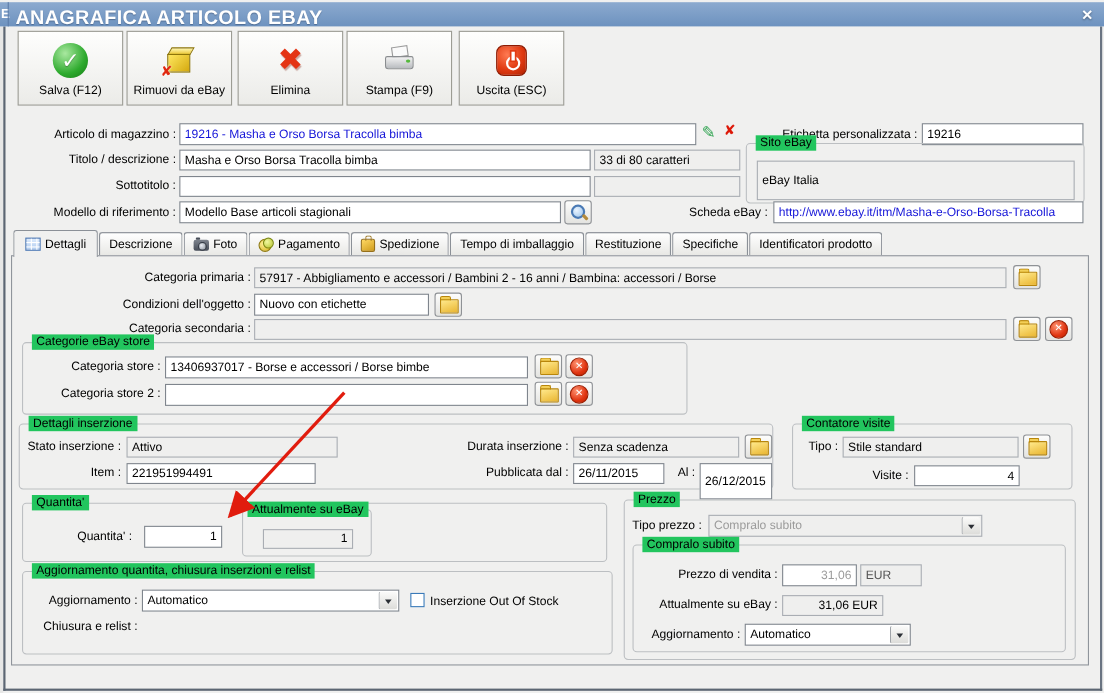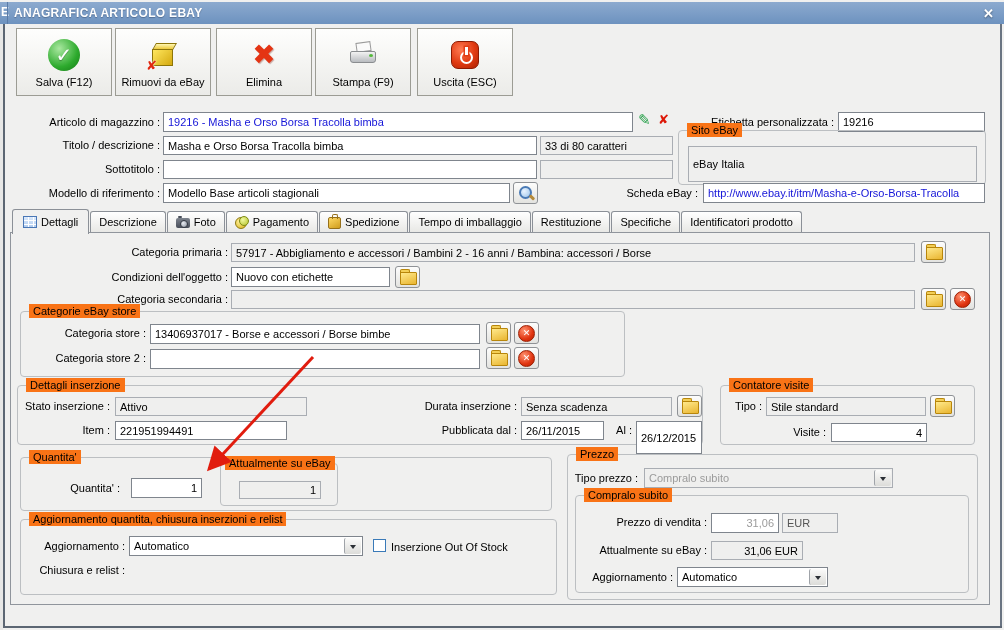--- a/index.html
+++ b/index.html
@@ -10,21 +10,21 @@
   .sliver { position:absolute; left:0; top:24px; width:3px; height:606px; background:#e7e7e6; }
   .frame-l { position:absolute; left:3px; top:24px; width:2px; height:604px; background:#5c6673; }
   .frame-r { position:absolute; left:1000px; top:24px; width:2px; height:604px; background:#6a7482; }
   .frame-b { position:absolute; left:3px; top:626px; width:999px; height:2px; background:#5c6673; }
 
   
   .titlebar { position:absolute; left:0; top:2px; width:1004px; height:22px;
     background:linear-gradient(#8caacf,#6d92bf); display:flex; align-items:center; }
   .titlebar .seam { position:absolute; left:7px; top:0; width:1px; height:22px; background:#5b7ca8; }
   .title-frag { position:absolute; left:1px; top:3px; color:#fff; font-weight:bold; font-size:12px; }
-  .title-text { position:absolute; left:14px; top:4px; color:#fff; font-weight:bold; font-size:12px; letter-spacing:.3px;
+  .title-text { position:absolute; left:14px; top:4px; color:#fff; font-weight:bold; font-size:18px; letter-spacing:.3px;
     text-shadow:0 1px 1px rgba(40,60,90,.45); }
   .close { position:absolute; right:7px; top:3px; width:17px; height:16px; display:flex; align-items:center;
     justify-content:center; color:#fff; font-weight:bold; font-size:13px; text-shadow:0 1px 2px rgba(0,0,0,.4); cursor:pointer; }
 
   
   .tbtn { position:absolute; top:28px; width:96px; height:68px; border:1px solid #9c9c94;
     background:linear-gradient(#fefefd,#ebebе8); background:linear-gradient(#fefefd,#ebebe8); cursor:pointer; }
   .ti { position:absolute; left:0; right:0; top:7px; height:38px; display:flex; align-items:center; justify-content:center; }
   .tlabel { position:absolute; bottom:7px; left:0; right:0; text-align:center; }
 
@@ -86,21 +86,21 @@
   .i-pencil::after { content:"✎"; color:#27a04a; font:15px "DejaVu Sans",sans-serif; }
   .i-xsm::after { content:"✘"; color:#dd1808; font:bold 13px "DejaVu Sans",sans-serif; }
   .i-zoom { width:16px; height:16px; position:relative; }
   .i-zoom::before { content:""; position:absolute; left:1px; top:1px; width:9px; height:9px;
     border:2px solid #4a7ab5; border-radius:50%; background:radial-gradient(circle at 35% 35%,#eaf4ff,#9cc4ea); }
   .i-zoom::after { content:""; position:absolute; left:11px; top:11px; width:6px; height:3px;
     background:#b58a3a; transform:rotate(45deg); border-radius:1px; }
 
   
   .grp { position:absolute; border:1px solid #bcbfc2; border-radius:4px; }
-  .grp > .gt { position:absolute; top:-8px; left:8px; background:#f97316; padding:0 4px; line-height:14px; white-space:nowrap; }
+  .grp > .gt { position:absolute; top:-8px; left:8px; background:#22c55e; padding:0 4px; line-height:14px; white-space:nowrap; }
 
   
   .panel { position:absolute; left:10px; top:232px; width:980px; height:373px; border:1px solid #90959c; background:#f0f0ef; }
   .tabs { position:absolute; left:12px; top:209px; height:23px; display:flex; align-items:flex-end; z-index:5; }
   .tab { height:21px; border:1px solid #8b9097; border-bottom:none; border-radius:3px 3px 0 0;
     background:linear-gradient(#ffffff,#e8e8e5); padding:0 8px; display:flex; align-items:center; gap:4px;
     margin-right:1px; cursor:pointer; white-space:nowrap; }
   .tab.active { height:25px; margin-bottom:-2px; background:#f0f0ef; z-index:6; padding:0 10px; }
 
   .i-grid { width:14px; height:12px; border:1px solid #4a77b5; background:linear-gradient(#dceafc,#b2cdef); position:relative; }

